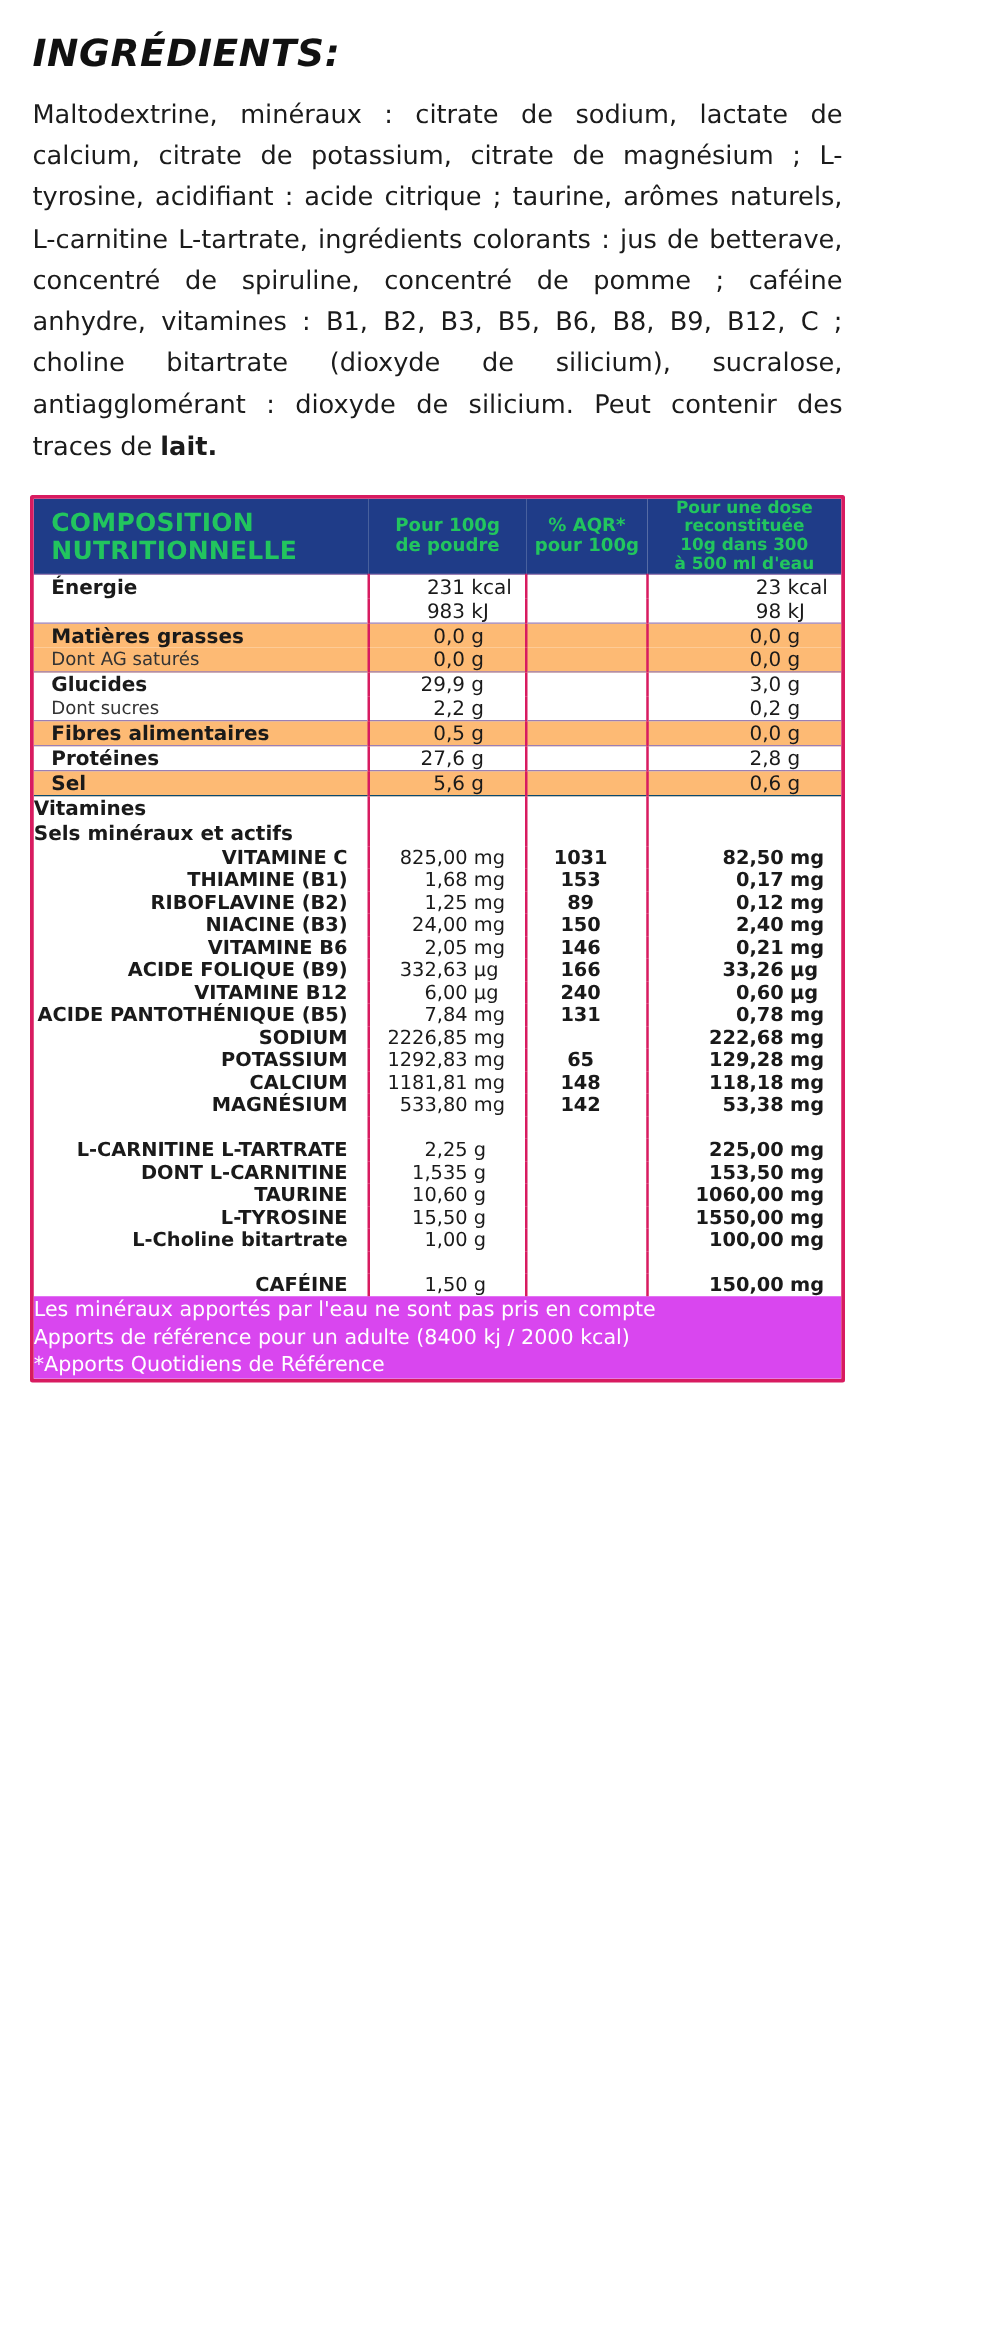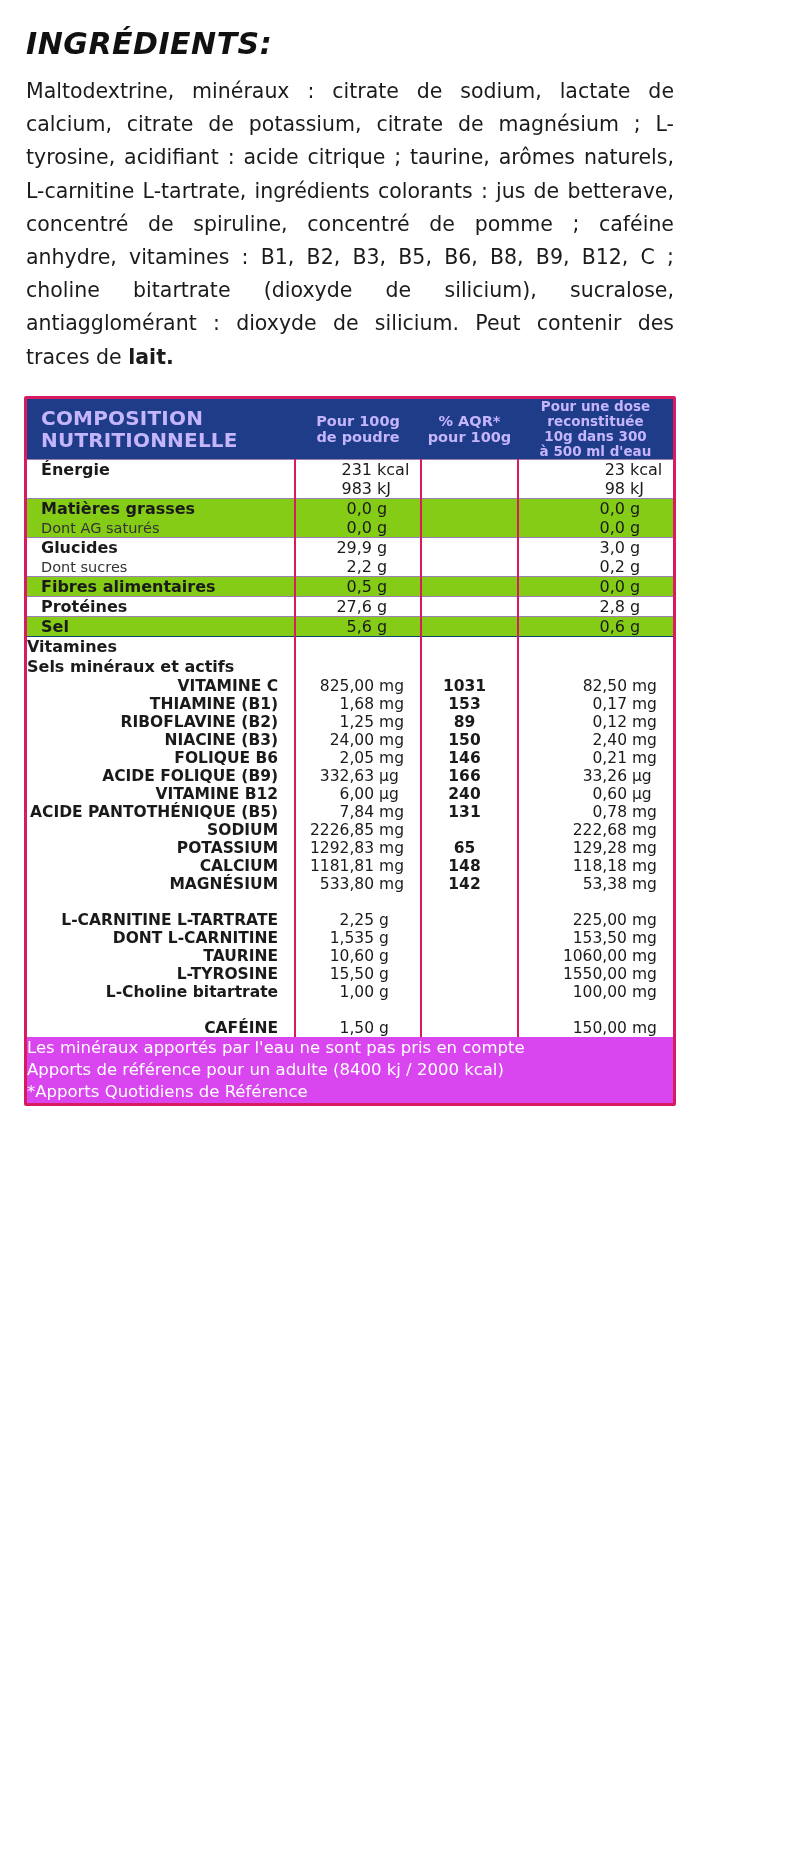--- a/index.html
+++ b/index.html
@@ -58,21 +58,21 @@
 
   
   col.c-label { width: 41.5%; }
   col.c-100   { width: 19.5%; }
   col.c-aqr   { width: 15%; }
   col.c-dose  { width: 24%; }
 
   
   .hdr td {
     background: #1f3c88;
-    color: #c4b5fd;
+    color: #22c55e;
     padding: 12px 10px;
     font-weight: bold;
     line-height: 1.12;
   }
   .hdr .h-title {
     font-size: 20px;
     letter-spacing: 0.2px;
     padding-left: 14px;
   }
   .hdr .h-sub {
@@ -114,21 +114,21 @@
     padding-left: 5px;
   }
   .row td.val.aqr {
     text-align: center;
     font-weight: bold;
     padding-right: 10px;
   }
   .row td.val.last {
     border-right: none;
   }
-  .row.shaded td { background: #84cc16; }
+  .row.shaded td { background: #fdba74; }
   .row.noline td { border-top: none; }
 
   
   .vit-head td {
     border-top: 1px solid #0c4a6e;
     padding: 8px 10px 2px 14px;
     font-weight: bold;
     font-size: 16px;
     line-height: 1.25;
   }
@@ -152,21 +152,21 @@
     text-align: right;
     padding-right: 14px;
     white-space: nowrap;
     font-size: 15.5px;
   }
   .vrow td.val.aqr {
     text-align: center;
     font-weight: bold;
     padding-right: 10px;
   }
-  .vrow td.val.last { border-right: none; }
+  .vrow td.val.last { border-right: none; font-weight: bold; }
   .vrow td.val .unit {
     display: inline-block;
     width: 32px;
     text-align: left;
     padding-left: 5px;
   }
   .spacer td {
     height: 18px;
     border-right: 2px solid #d81b60;
   }
@@ -303,21 +303,21 @@
             <td class="val aqr last-none">89</td>
             <td class="val last"><span>0,12</span><span class="unit">mg</span></td>
           </tr>
           <tr class="vrow">
             <td class="lbl">NIACINE (B3)</td>
             <td class="val"><span>24,00</span><span class="unit">mg</span></td>
             <td class="val aqr last-none">150</td>
             <td class="val last"><span>2,40</span><span class="unit">mg</span></td>
           </tr>
           <tr class="vrow">
-            <td class="lbl">FOLIQUE B6</td>
+            <td class="lbl">VITAMINE B6</td>
             <td class="val"><span>2,05</span><span class="unit">mg</span></td>
             <td class="val aqr last-none">146</td>
             <td class="val last"><span>0,21</span><span class="unit">mg</span></td>
           </tr>
           <tr class="vrow">
             <td class="lbl">ACIDE FOLIQUE (B9)</td>
             <td class="val"><span>332,63</span><span class="unit">µg</span></td>
             <td class="val aqr last-none">166</td>
             <td class="val last"><span>33,26</span><span class="unit">µg</span></td>
           </tr>

